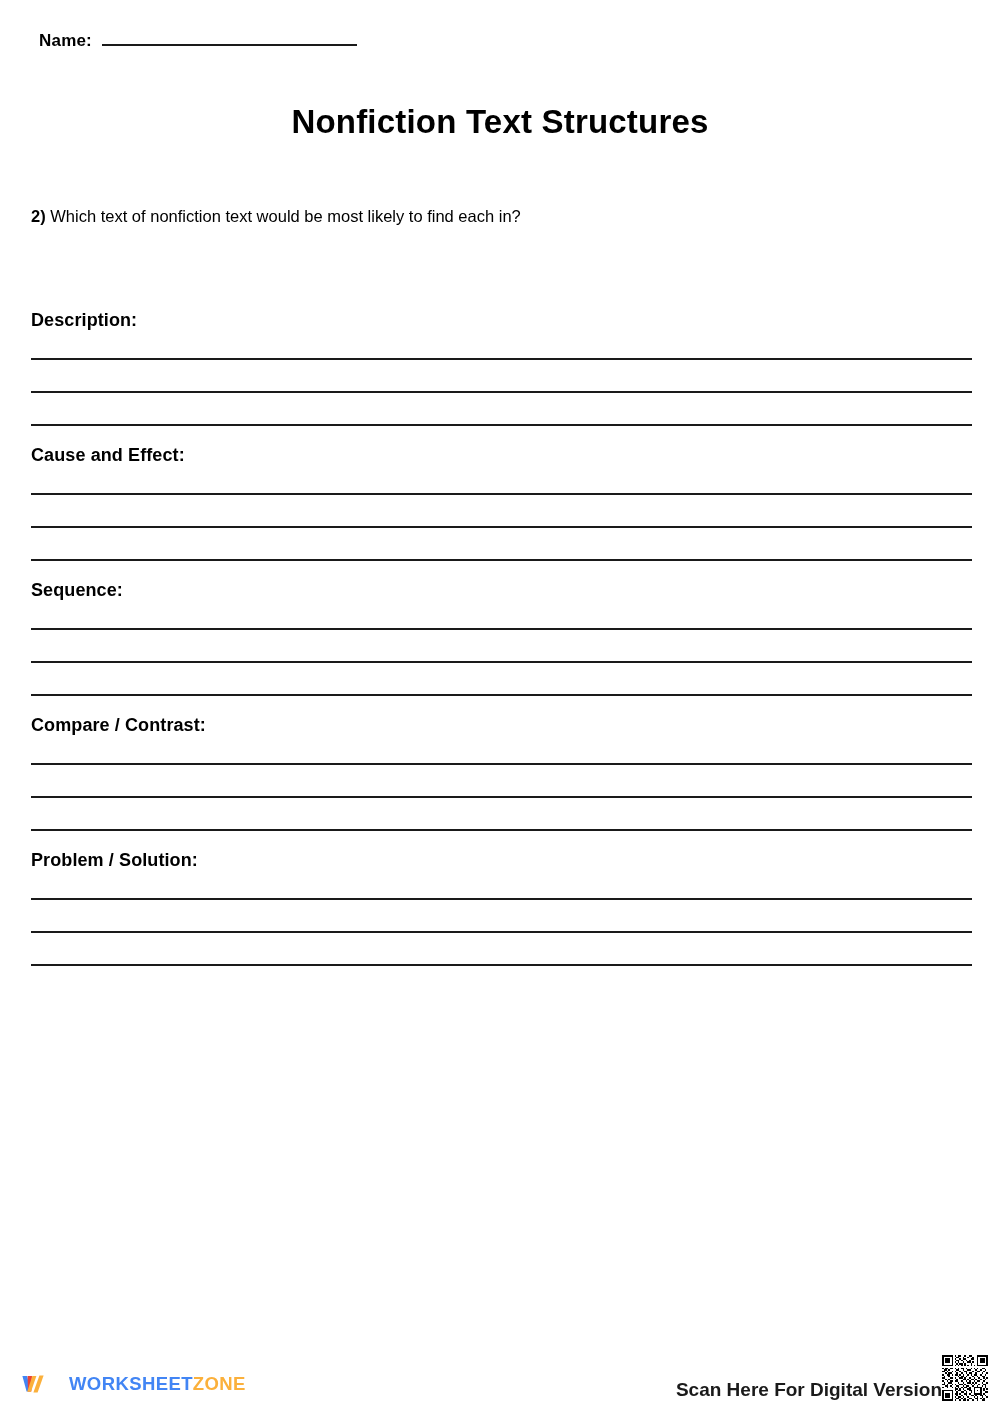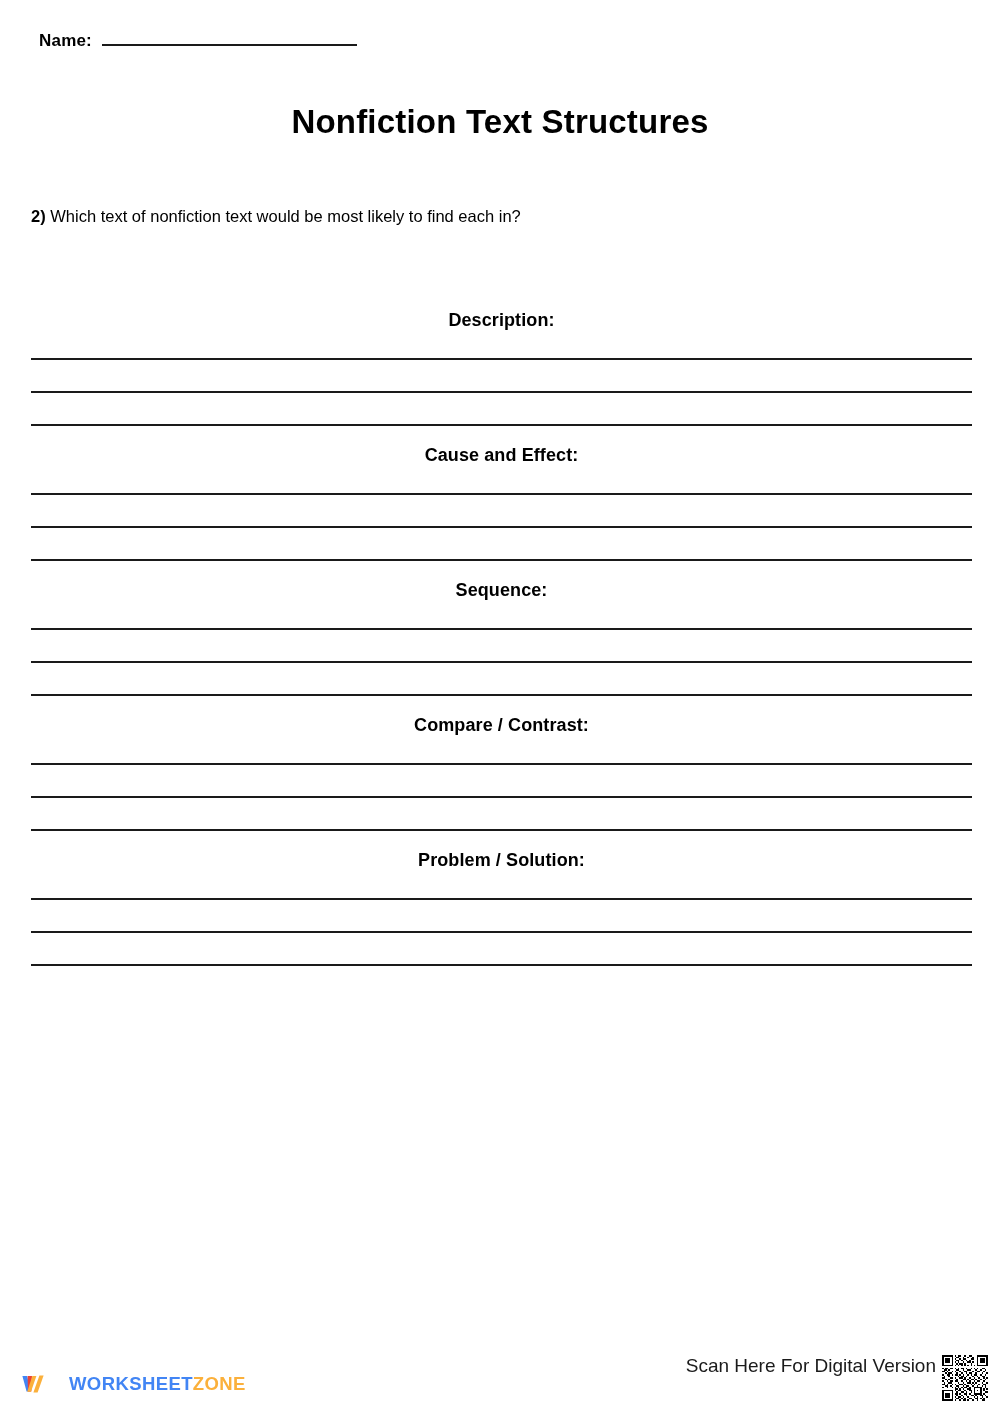--- a/index.html
+++ b/index.html
@@ -71,21 +71,20 @@
   .instruction .num {
     font-weight: bold;
   }
 
   
   .sections {
     position: absolute;
     left: 31px;
     top: 310px;
     width: 941px;
-    text-align: center;
   }
   .section {
     margin-bottom: 19px;
   }
   .section-heading {
     font-size: 18px;
     font-weight: bold;
     letter-spacing: 0.1px;
     margin: 0 0 27px 0;
   }
@@ -127,22 +126,22 @@
     white-space: nowrap;
   }
   .brand-text .w-part { color: #4285f4; }
   .brand-text .z-part { color: #fbb03b; }
 
   .scan {
     position: absolute;
     right: 12px;
     bottom: 14px;
     display: flex;
-    align-items: flex-start;
-    gap: 6px;
+    align-items: flex-end;
+    font-weight: bold;
   }
   .scan-text {
     font-size: 19px;
     color: #1a1a1a;
     white-space: nowrap;
   }
   .qr {
     display: block;
     width: 46px;
     height: 46px;

